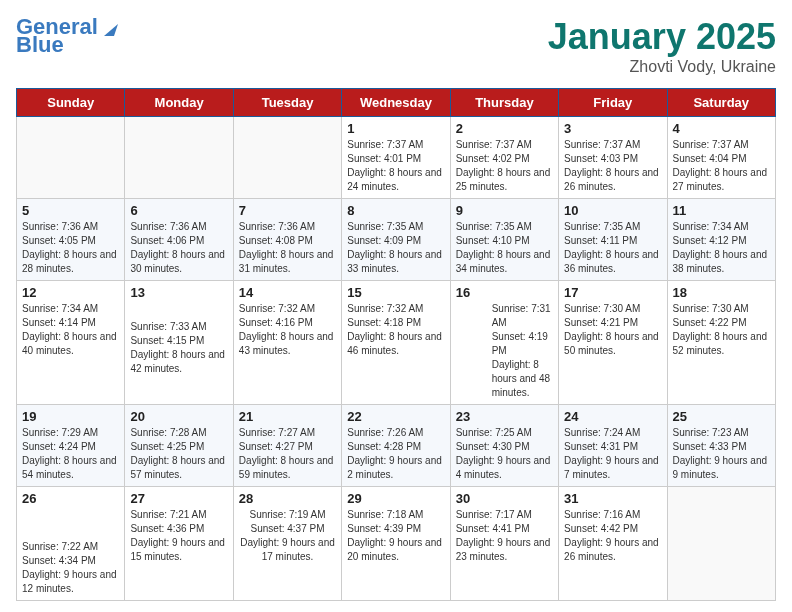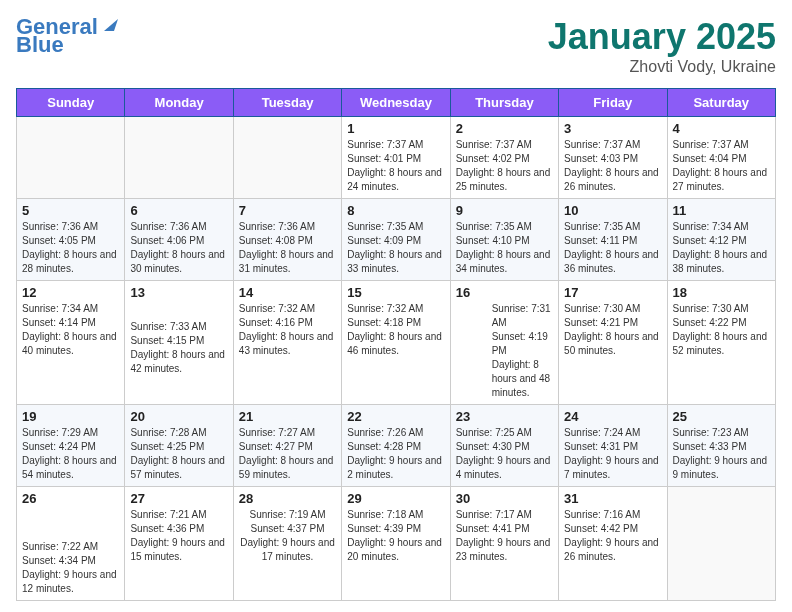--- a/index.html
+++ b/index.html
@@ -39,21 +39,21 @@
     }
     .subtitle {
       font-size: 16px;
       color: #555;
     }
     .calendar {
       width: 100%;
       border-collapse: collapse;
     }
     .calendar th {
-      background: #8b5cf6;
+      background: #b91c1c;
       color: #fff;
       text-align: center;
       padding: 6px 4px;
       font-size: 13px;
       font-weight: bold;
       border: 1px solid #1a5a9a;
     }
     .calendar td {
       vertical-align: top;
       border: 1px solid #ccc;
@@ -79,21 +79,21 @@
     .empty-cell {
       background: #f9f9f9 !important;
     }
   </style>
 </head>
 <body>
 
 <div class="header">
   <div class="logo">
     <div style="display:flex;flex-direction:column;align-items:flex-start;">
-      <div style="display:flex;align-items:center;">
+      <div style="display:flex;align-items:flex-end;">
         <span class="logo-text"><span>General</span></span>
         <svg width="18" height="18" viewBox="0 0 18 18" style="margin-left:2px;margin-top:-6px;">
           <polygon points="4,16 14,16 18,4" fill="#3a7abf"></polygon>
         </svg>
       </div>
       <div style="display:flex;align-items:flex-start;margin-top:-4px;">
         <span class="logo-text"><span>Blue</span></span>
       </div>
     </div>
   </div>

